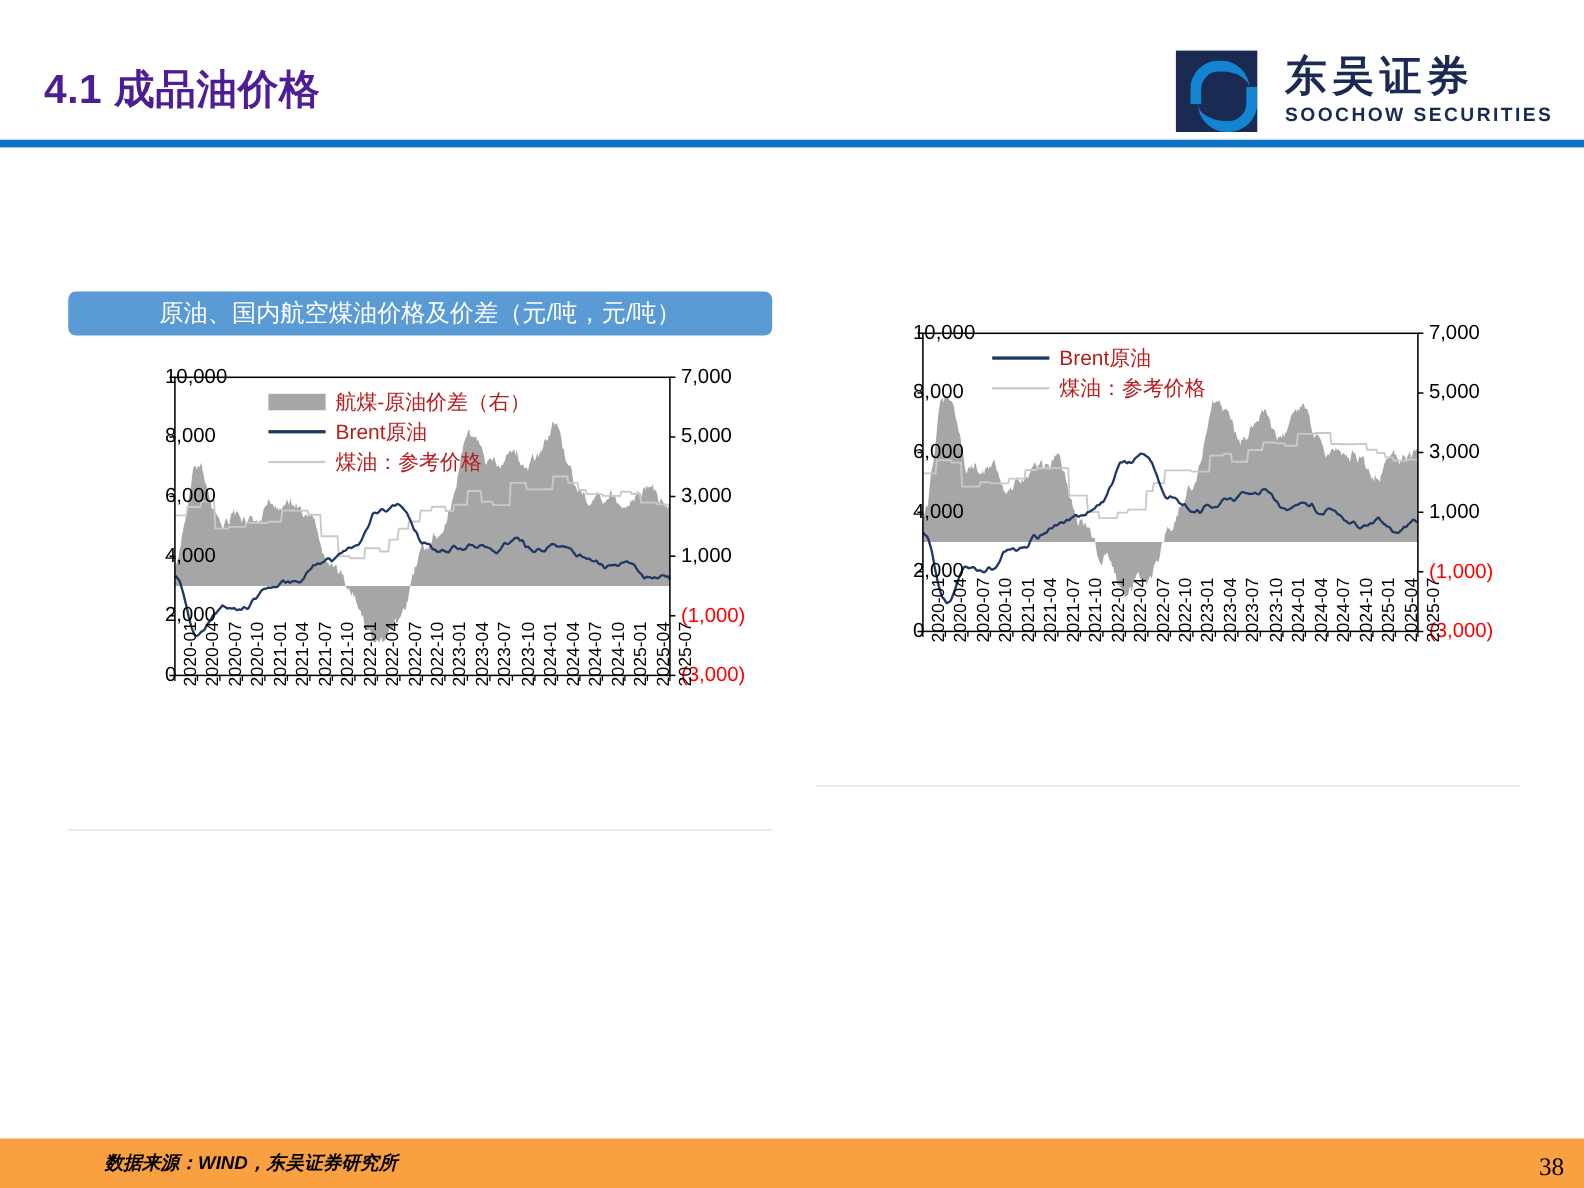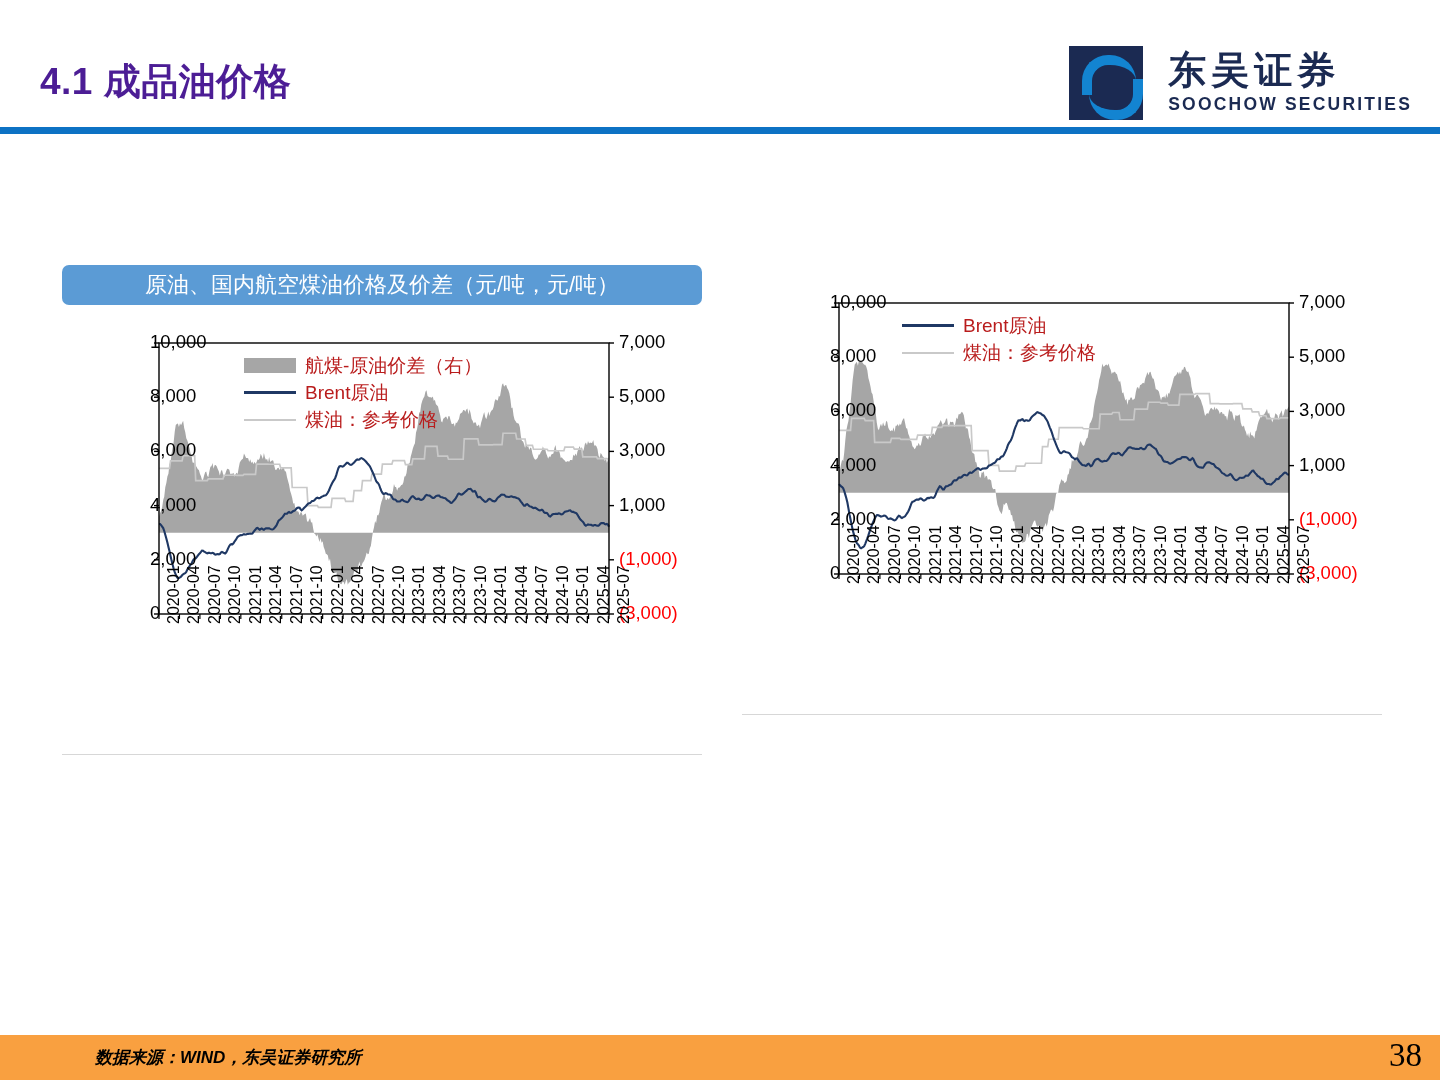--- a/index.html
+++ b/index.html
@@ -82,21 +82,21 @@
     position:absolute;left:0;bottom:0;width:1440px;height:45px;
     background:#f9a040;
   }
   #footer-note{
     position:absolute;left:95px;bottom:11px;
     font-size:17px;font-style:italic;font-weight:bold;color:#000000;
     white-space:nowrap;
   }
   #page-number{
     position:absolute;right:18px;bottom:6px;
-    font-size:33px;color:#000000;font-family:"Liberation Serif","DejaVu Serif",serif;margin-top:31px;
+    font-size:23px;color:#000000;font-family:"Liberation Serif","DejaVu Serif",serif;margin-top:31px;
   }
 </style>
 </head>
 <body>
 
 <div id="slide-title">4.1 成品油价格</div>
 <div id="header-rule"></div>
 
 <div id="brand-logo">
   <div id="logo-mark">

